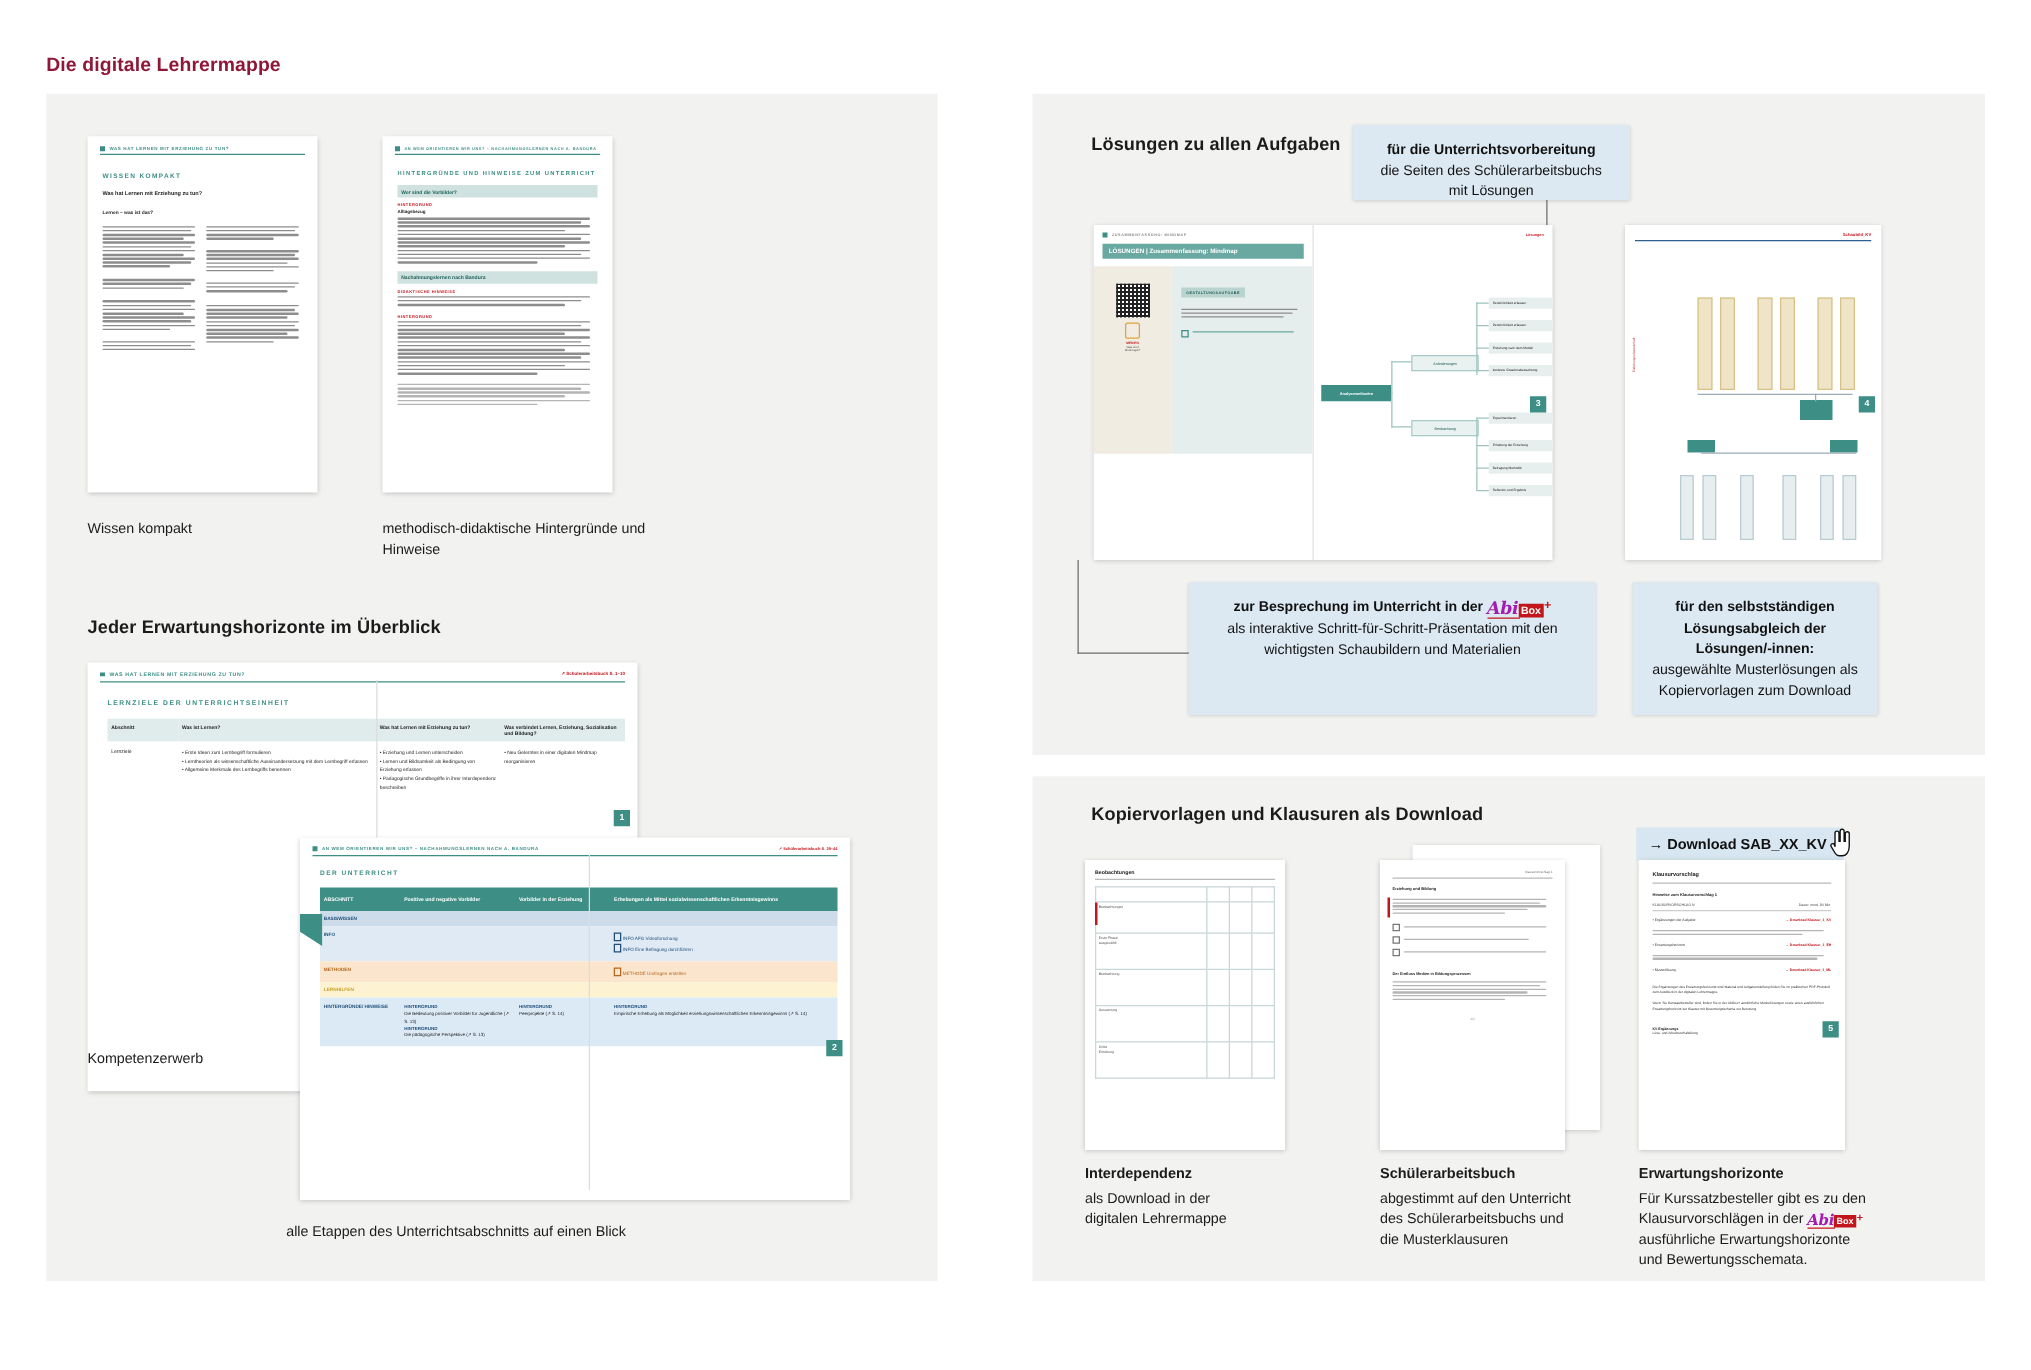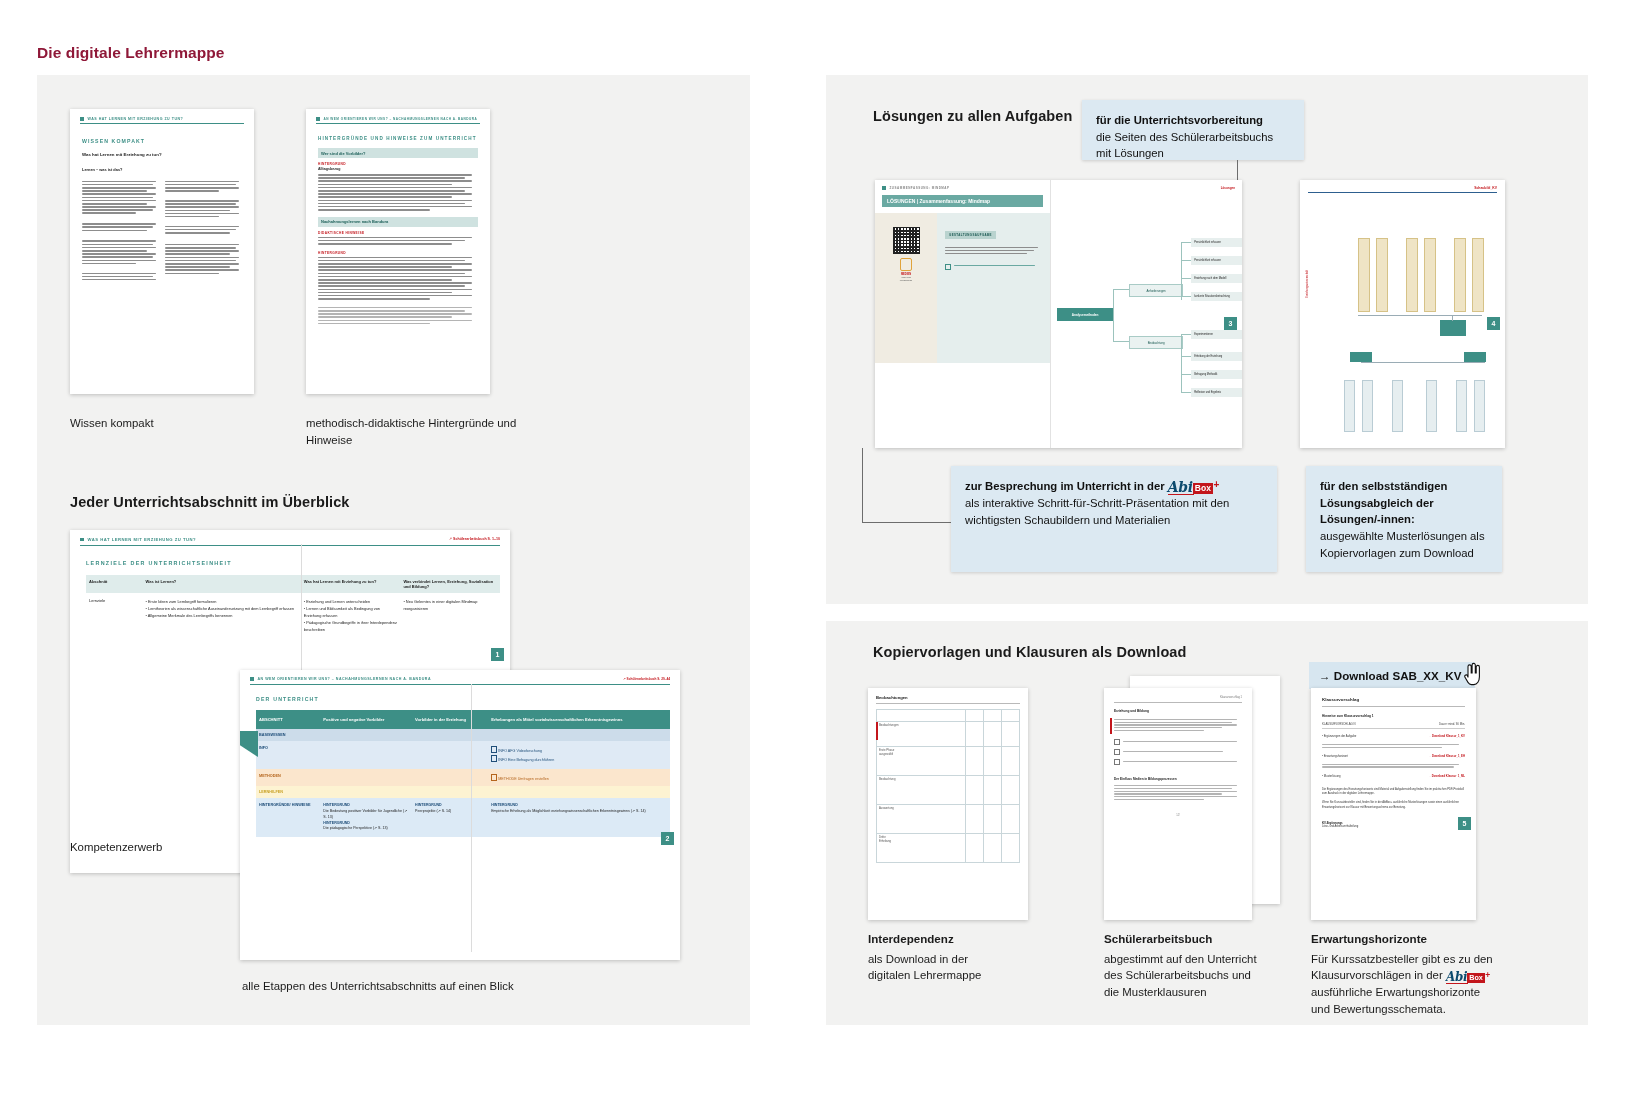--- a/index.html
+++ b/index.html
@@ -54,34 +54,34 @@
 
   
   .ftable{width:100%;border-collapse:collapse;}
   .ftable td,.ftable th{border:.4px solid #c9d6da;padding:1px 2px;vertical-align:top;}
 
   
   .callout{
     position:absolute;background:#dce9f2;
     box-shadow:0 1px 3px rgba(0,0,0,.16);
     font-size:11.3px;line-height:1.48;color:#111;
-    padding:12px 14px;box-sizing:border-box;
+    padding:12px 14px;box-sizing:border-box;text-align:center;
   }
   .callout b{font-weight:bold;}
   .callout ul{margin:8px 0 0 0;padding:0;list-style:none;}
   .callout li{position:relative;padding-left:11px;margin-bottom:6px;}
   .callout li:before{content:"";position:absolute;left:1px;top:7px;width:3px;height:3px;background:#111;border-radius:50%;}
 
   .leader{position:absolute;background:#6d6d6d;}
 
   
   .abibox{display:inline-flex;align-items:flex-start;vertical-align:-2px;white-space:nowrap;}
   .abibox .abi{
     font-family:"DejaVu Serif",serif;font-style:italic;font-weight:bold;
-    color:#0c4a6e;font-size:14px;line-height:1;letter-spacing:-.3px;
+    color:#a21caf;font-size:14px;line-height:1;letter-spacing:-.3px;
     border-bottom:1.4px solid #c3161c;padding-right:1px;
   }
   .abibox .box{
     background:#c3161c;color:#fff;font-size:8.5px;font-weight:bold;
     padding:1px 2px 1px 2px;line-height:1.05;margin-left:-1px;margin-top:3px;
   }
   .abibox .plus{color:#c3161c;font-size:10px;font-weight:bold;line-height:1;margin-left:.5px;}
   .abibox.sm .abi{font-size:12px;}
   .abibox.sm .box{font-size:7.2px;margin-top:2px;}
   .abibox.sm .plus{font-size:8.5px;}
@@ -234,21 +234,21 @@
       <div class="tline lt s3"></div>
         <div class="tline lt s4"></div>
         <div class="tline lt s5"></div>
     </div>
   </div>
 </div>
 
 <div class="caption" style="left:70px;top:415px;width:200px;">Wissen kompakt</div>
 <div class="caption" style="left:306px;top:415px;width:215px;">methodisch-didaktische Hintergründe und Hinweise</div>
 
-<div class="section-head" style="left:70px;top:494px;">Jeder Unterrichtsabschnitt im Überblick</div>
+<div class="section-head" style="left:70px;top:494px;">Jeder Erwartungshorizonte im Überblick</div>
 
 <div class="docpage" style="left:70px;top:530px;width:440px;height:343px;">
   <div style="padding:7px 10px 0 10px;display:flex;justify-content:space-between;align-items:flex-start">
     <div class="doc-head" style="border:none;flex:1">
       <span class="sq"></span>
       <span style="font-size:4.2px">WAS HAT LERNEN MIT ERZIEHUNG ZU TUN?</span>
     </div>
     <div style="font-size:3.6px;color:#c3161c;font-weight:bold;white-space:nowrap">↗ <span>Schülerarbeitsbuch S. 1–10</span></div>
   </div>
   <div style="border-top:.6px solid #3d8f86;margin:1px 10px 0 10px;"></div>
@@ -355,21 +355,21 @@
         </td>
       </tr>
     </tbody>
       </table>
   </div>
   <div style="position:absolute;left:0;top:61px;width:18px;height:26px;background:#3d8f86;clip-path:polygon(0 0,100% 0,100% 100%,0 55%)"></div>
   <div class="tag" style="right:6px;bottom:115px;background:#3d8f86">2</div>
 </div>
 
 <div class="caption" style="left:70px;top:839px;">Kompetenzerwerb</div>
-<div class="caption" style="left:242px;top:978px;text-align:center;">alle Etappen des Unterrichtsabschnitts auf einen Blick</div>
+<div class="caption" style="left:229px;top:978px;text-align:center;">alle Etappen des Unterrichtsabschnitts auf einen Blick</div>
 
 <div class="panel" id="panel-top-right"></div>
 
 <div class="section-head" style="left:873px;top:108px;text-align:right;">Lösungen zu allen Aufgaben</div>
 
 <div class="callout" style="left:1082px;top:100px;width:222px;height:60px;">
   <b>für die Unterrichtsvorbereitung</b><br>
   <span>die Seiten des Schülerarbeitsbuchs</span><br>
   <span>mit Lösungen</span>
 </div>

